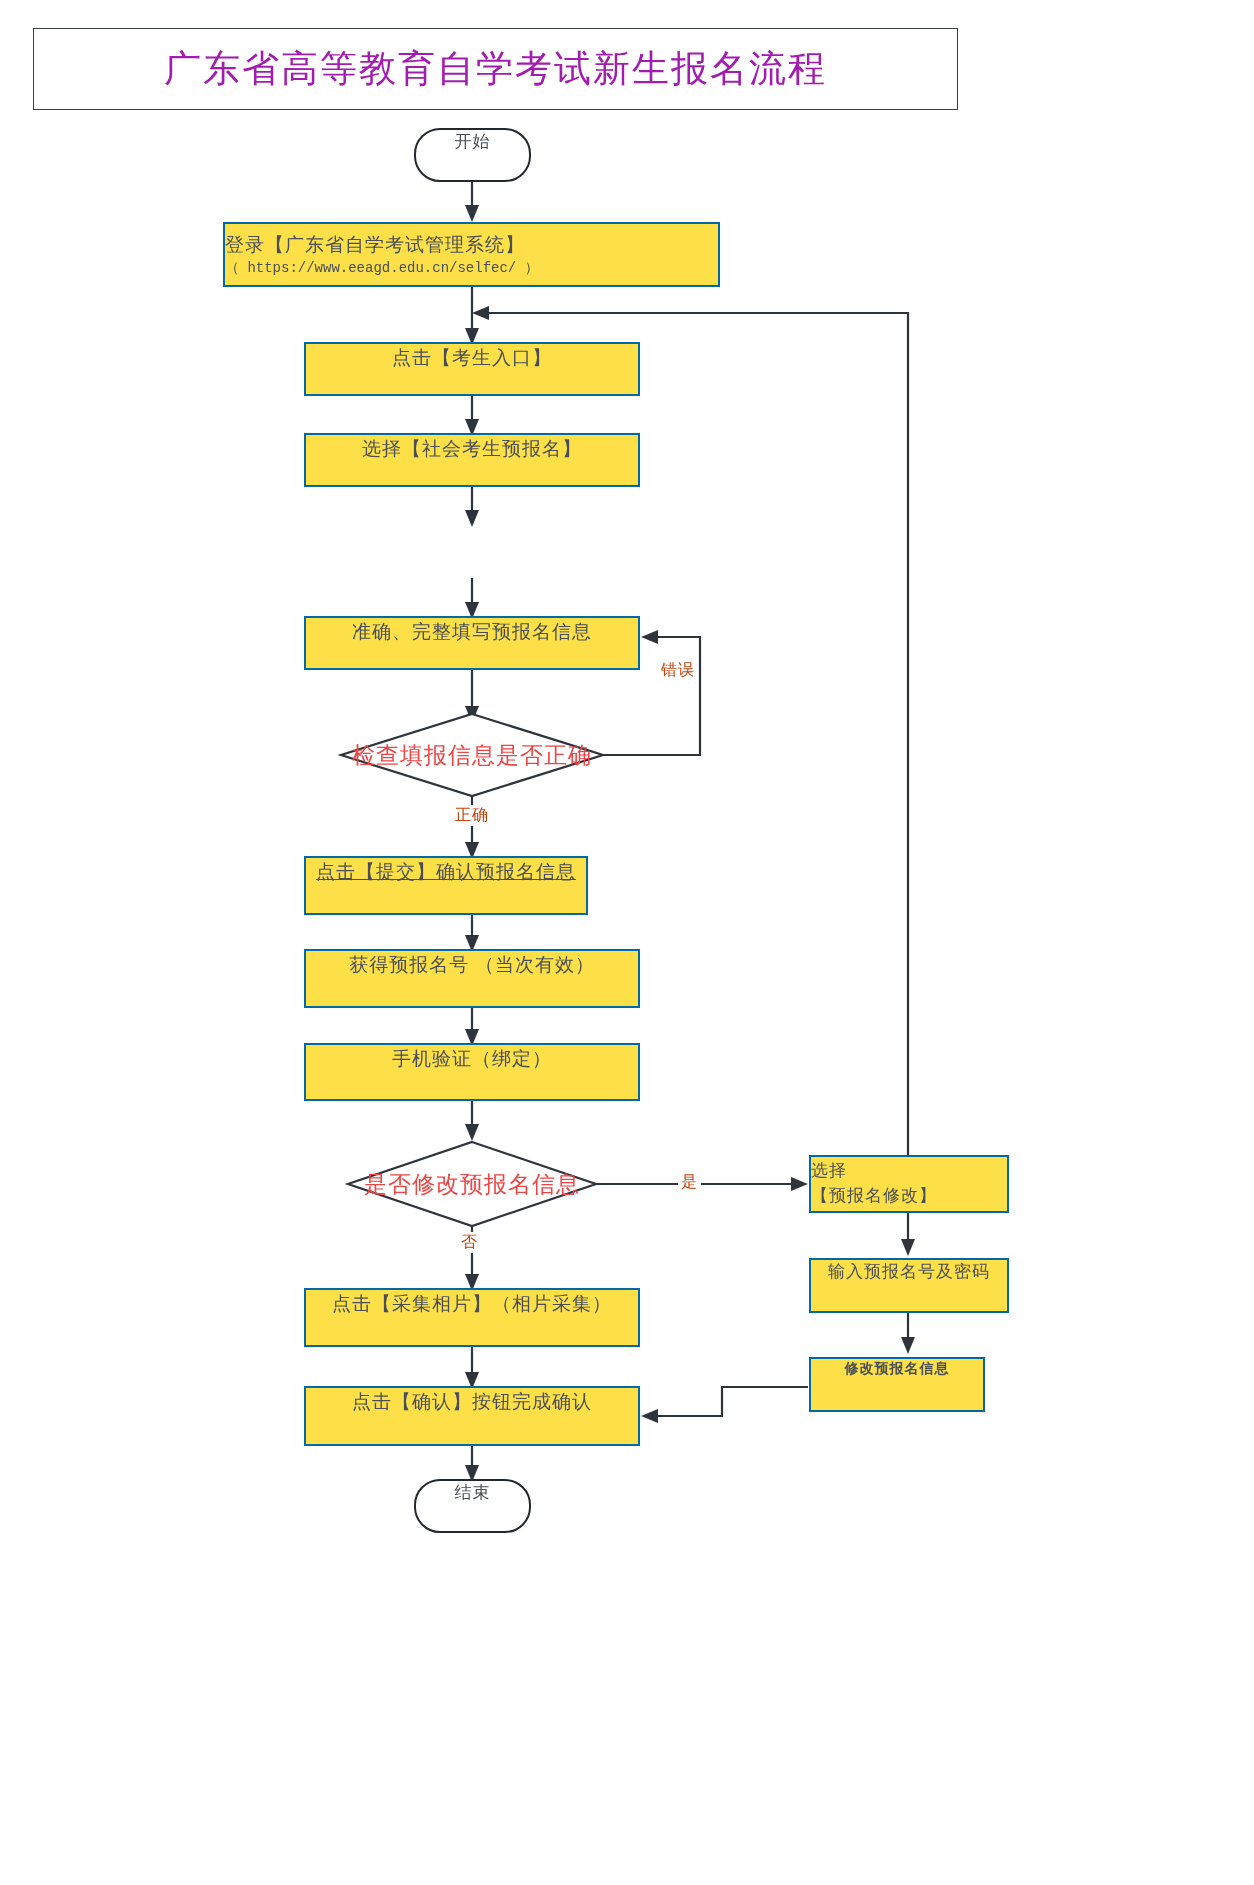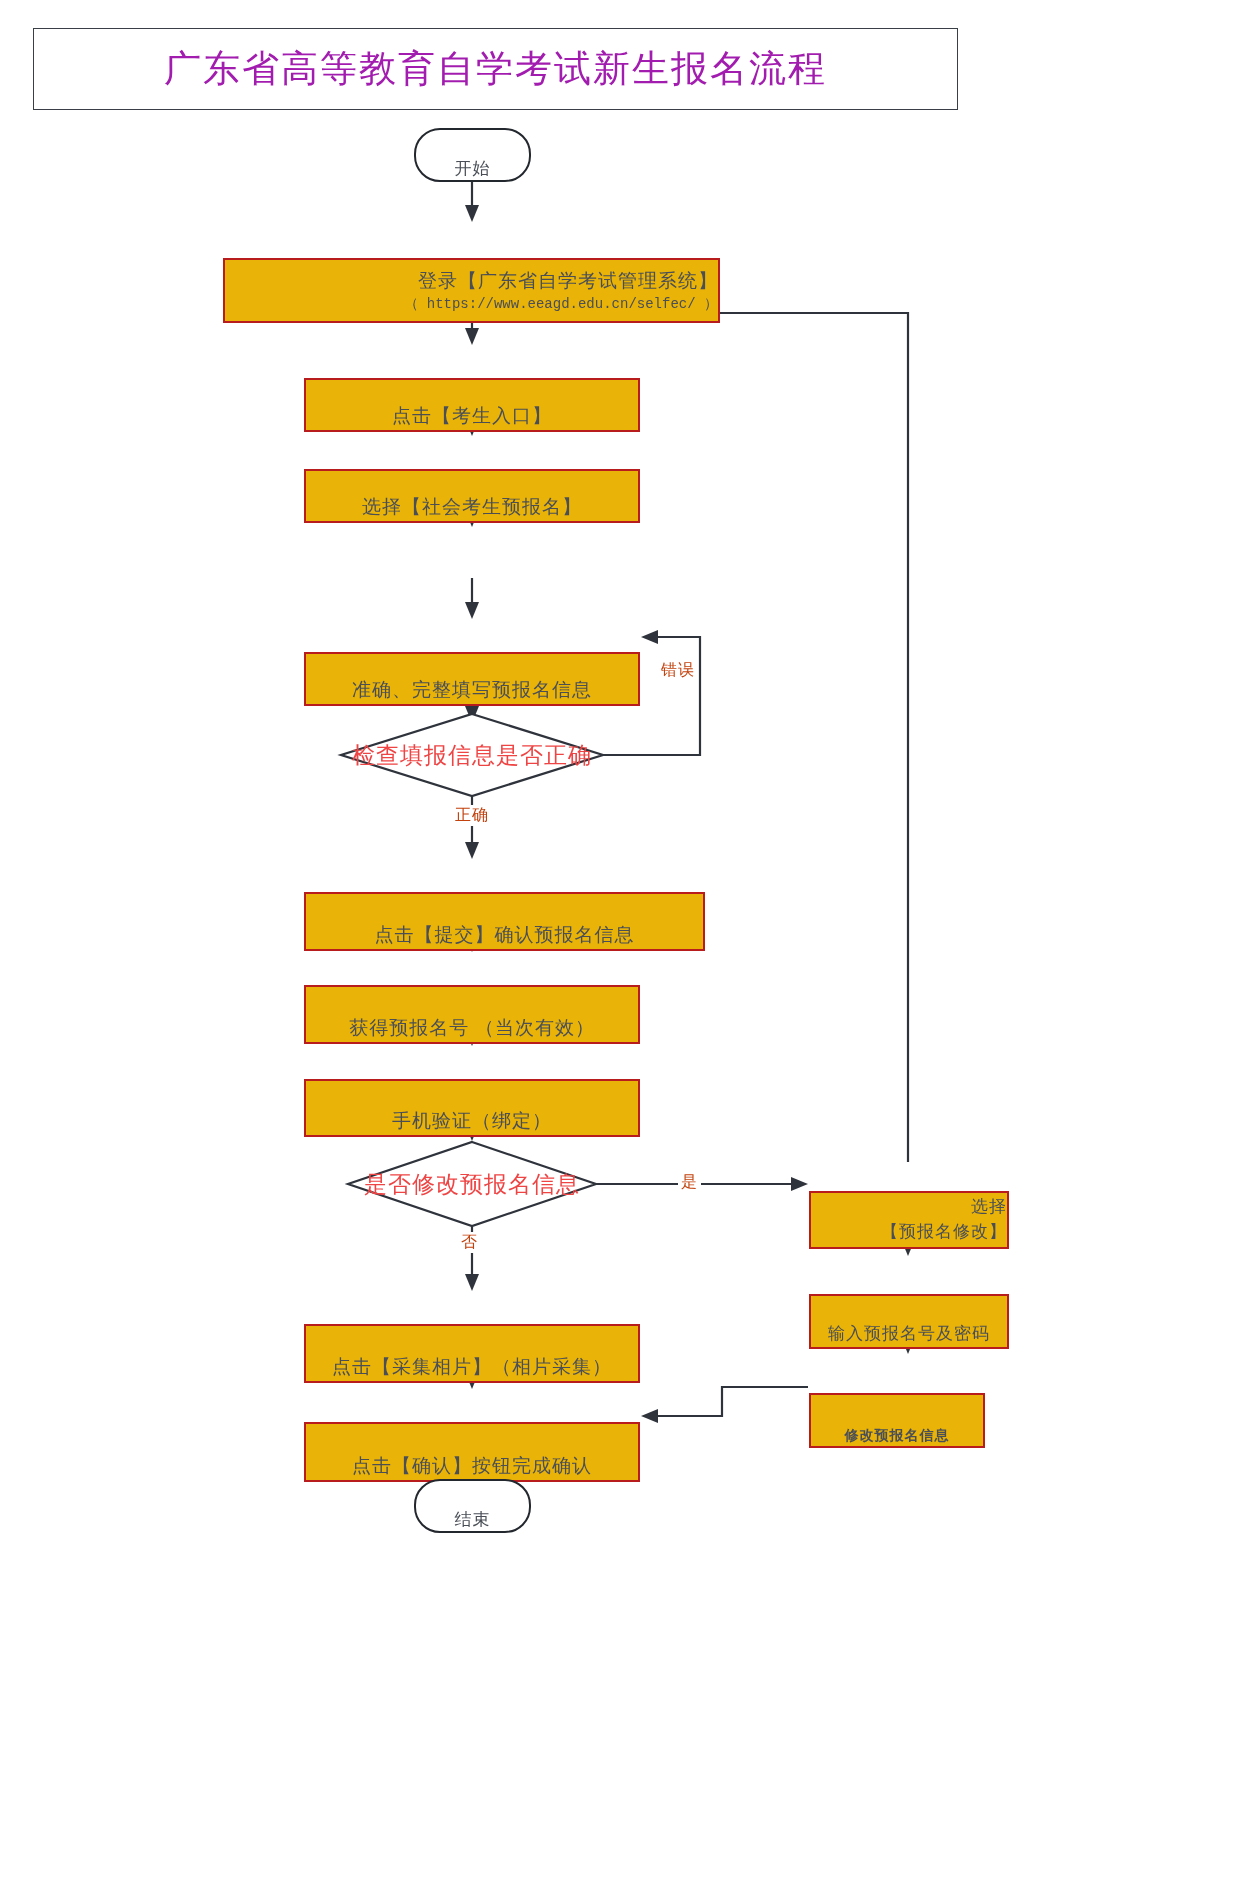--- a/index.html
+++ b/index.html
@@ -38,32 +38,31 @@
     letter-spacing: 2px;
     color: #a21caf;
     white-space: nowrap;
   }
 
   
   .node {
     position: absolute;
     box-sizing: border-box;
     display: flex;
-    align-items: flex-end;
+    align-items: flex-start;
     justify-content: center;
     text-align: center;
     color: #4a4f57;
   }
   .process {
-    border: 2px solid #b91c1c;
-    background: #eab308;
+    border: 2px solid #0369a1;
+    background: #fde047;
     font-size: 19px;
     letter-spacing: 1px;
     line-height: 1.45;
-    margin-top: 36px;
   }
   .terminator {
     border: 2.4px solid #23272e;
     border-radius: 26px;
     background: #ffffff;
     font-size: 17px;
     letter-spacing: 1px;
   }
   .mono-line {
     font-family: "Liberation Mono", "DejaVu Sans Mono", monospace;
@@ -220,21 +219,21 @@
   <div class="diamond-wrap" style="left:340px; top:713px; width:264px; height:84px;">
     <svg width="264" height="84" viewBox="0 0 264 84">
       <polygon points="132,1 263,42 132,83 1,42" fill="#ffffff" stroke="#2f343c" stroke-width="2.2"></polygon>
     </svg>
     <div class="diamond-label">检查填报信息是否正确</div>
   </div>
 
   <div class="edge-label" style="left:658px; top:660px;">错误</div>
   <div class="edge-label" style="left:452px; top:805px;">正确</div>
 
-  <div class="node process" style="left:304px; top:856px; width:401px; height:59px;">
+  <div class="node process" style="left:304px; top:856px; width:284px; height:59px;text-decoration:underline;">
     <span>点击【提交】确认预报名信息</span>
   </div>
 
   <div class="node process" style="left:304px; top:949px; width:336px; height:59px;">
     <span>获得预报名号 （当次有效）</span>
   </div>
 
   <div class="node process" style="left:304px; top:1043px; width:336px; height:58px;">
     <span>手机验证（绑定）</span>
   </div>

